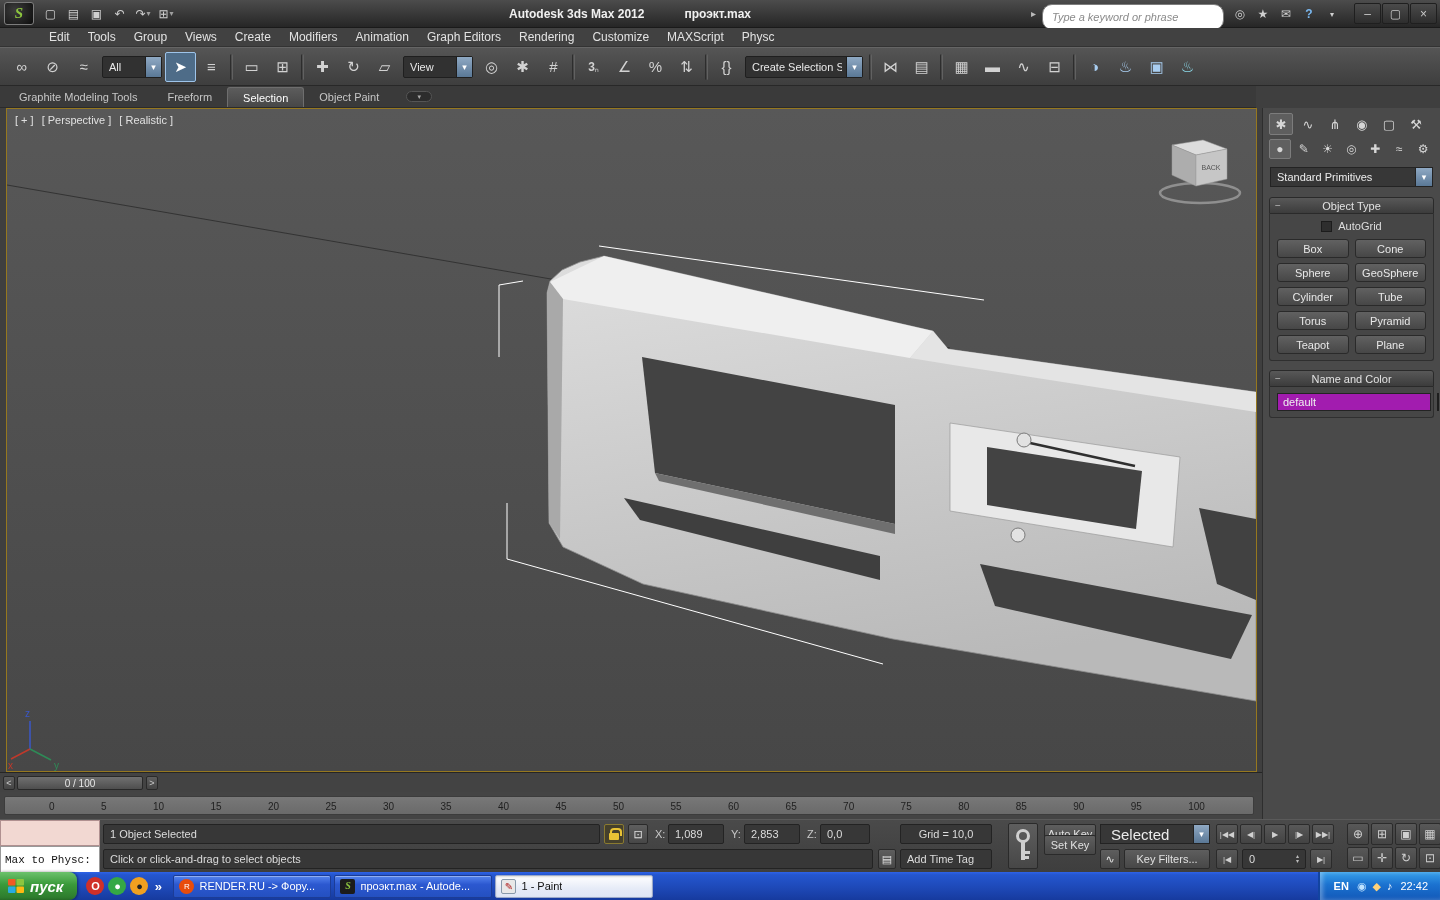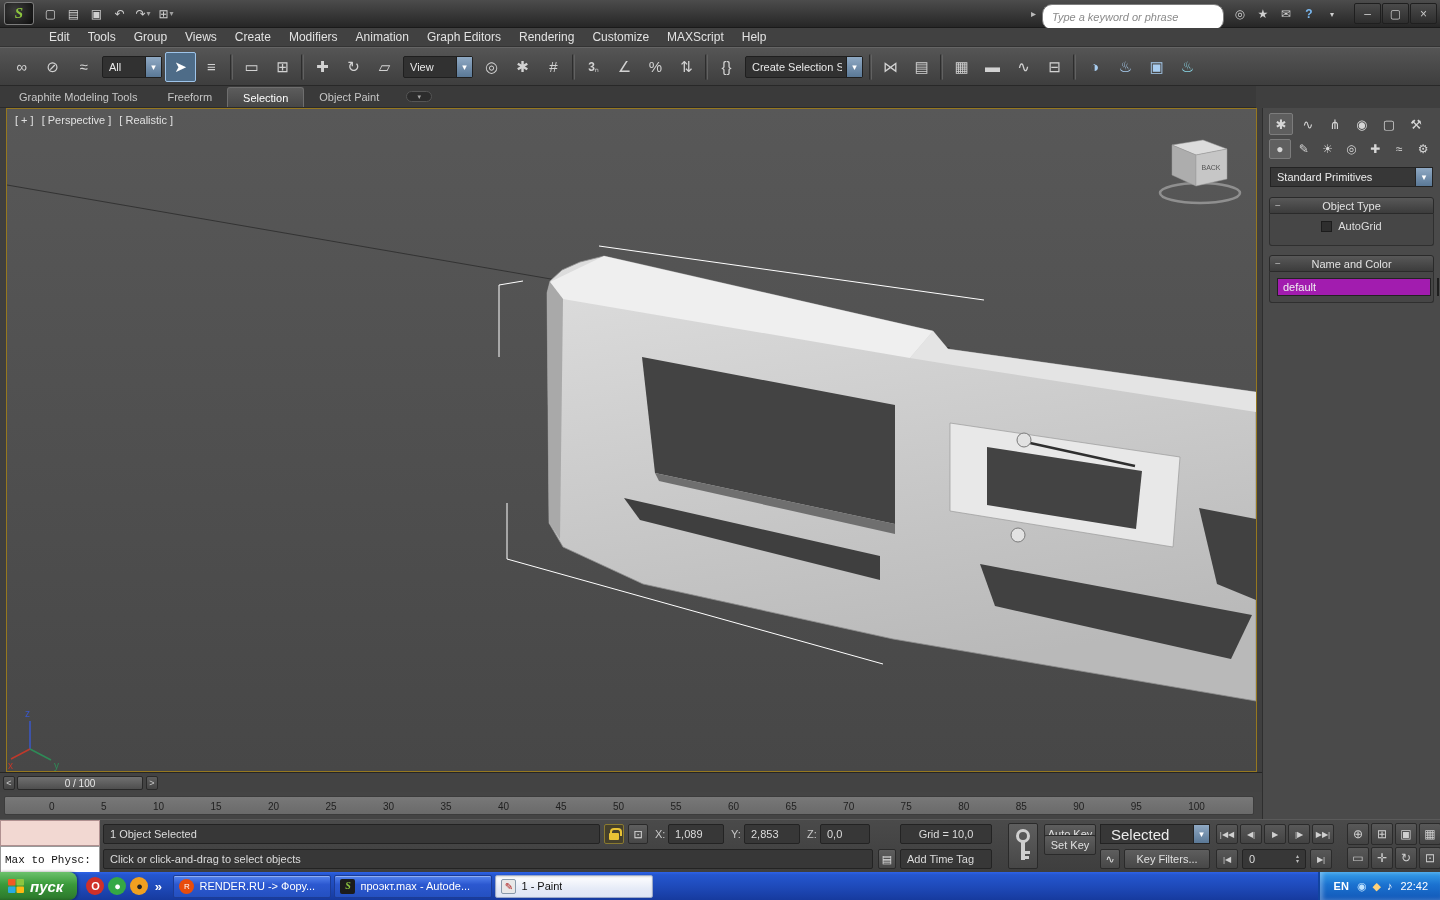--- a/index.html
+++ b/index.html
@@ -157,20 +157,24 @@
       </div>
         <div class="qi">
         <span class="tg">↷</span>
         <span class="tl">▾</span>
       </div>
         <div class="qi">
         <span class="tg">⊞</span>
         <span class="tl">▾</span>
       </div>
       </div>
+    <div class="title-center">
+      <span>Autodesk 3ds Max  2012</span>
+      <span>проэкт.max</span>
+    </div>
     <span class="pre-arrow">▸</span>
     <div class="tsearch">
       <input placeholder="Type a keyword or phrase" style="">
     </div>
     <div class="tb-right">
 
     <div class="qi">
         <span class="tg">◎</span>
       </div>
         <div class="qi">
@@ -200,21 +204,21 @@
       <span class="menu-item">Tools</span>
       <span class="menu-item">Group</span>
       <span class="menu-item">Views</span>
       <span class="menu-item">Create</span>
       <span class="menu-item">Modifiers</span>
       <span class="menu-item">Animation</span>
       <span class="menu-item">Graph Editors</span>
       <span class="menu-item">Rendering</span>
       <span class="menu-item">Customize</span>
       <span class="menu-item">MAXScript</span>
-      <span class="menu-item">Help</span>
+      <span class="menu-item">Physc</span>
     </div>
 
   <div class="toolbar">
 
   <div class="tool">
       <span class="tg">∞</span>
       <span class="tl"></span>
 
     </div>
       <div class="tool">
@@ -515,20 +519,33 @@
     <div class="rollout">
       <div class="ro-head">
         <span class="ro-minus">−</span>
         <span class="ro-title">Object Type</span>
       </div>
       <div class="ro-body">
         <div class="ag-row">
           <span class="checkbox"></span>
           <span>AutoGrid</span>
         </div>
+        <div class="ot-grid">
+
+        <button class="ot-btn">Box</button>
+            <button class="ot-btn">Cone</button>
+            <button class="ot-btn">Sphere</button>
+            <button class="ot-btn">GeoSphere</button>
+            <button class="ot-btn">Cylinder</button>
+            <button class="ot-btn">Tube</button>
+            <button class="ot-btn">Torus</button>
+            <button class="ot-btn">Pyramid</button>
+            <button class="ot-btn">Teapot</button>
+            <button class="ot-btn">Plane</button>
+          </div>
       </div>
     </div>
     <div class="rollout">
       <div class="ro-head">
         <span class="ro-minus">−</span>
         <span class="ro-title">Name and Color</span>
       </div>
       <div class="ro-body nc-body">
         <input class="name-input" value="default" style="">
         <span class="swatch" style="background: rgb(167, 200, 59);"></span>

